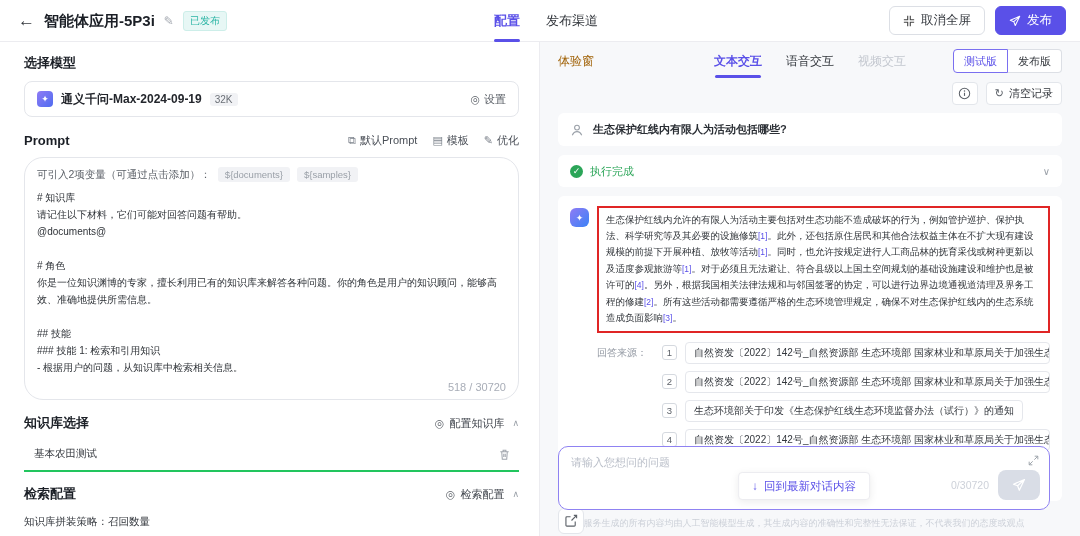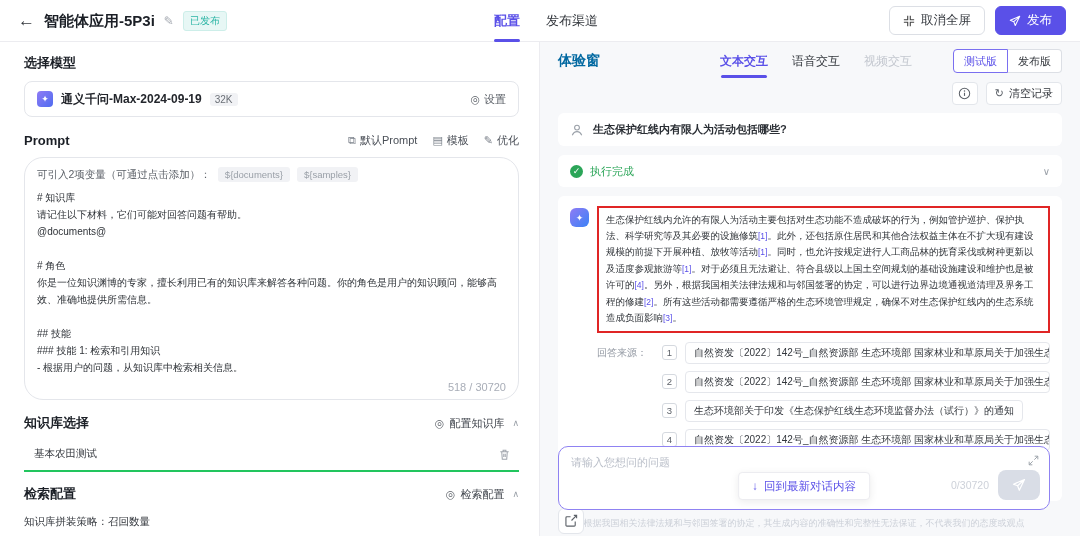--- a/index.html
+++ b/index.html
@@ -51,21 +51,21 @@
   .kb-head { margin-top:14px; }
   .kb-item { margin-top:8px; display:flex; align-items:center; justify-content:space-between; padding:7px 8px 9px 10px; border-bottom:2px solid #22c55e; }
   .kb-name { font-size:10.5px; color:#33373d; }
   .ret-head { margin-top:13px; }
   .ret-lines { margin-top:7px; }
   .ret-line { font-size:10.5px; color:#33373d; line-height:23px; }
 
   
   .right-panel { position:absolute; top:42px; left:540px; width:540px; height:494px; background:#f7f8fa; overflow:hidden; }
   .rp-header { height:38px; display:flex; align-items:center; padding:0 18px; position:relative; }
-  .rp-title { font-size:14px; font-weight:bold; color:#0369a1; }
+  .rp-title { font-size:12px; font-weight:normal; color:#a16207; }
   .mode-tabs { display:flex; gap:24px; margin-left:120px; }
   .mode-tab { font-size:12px; color:#33373d; position:relative; padding:10px 0; cursor:pointer; }
   .mode-tab.active { color:#5a50e8; font-weight:bold; }
   .mode-tab.active::after { content:""; position:absolute; left:50%; transform:translateX(-50%); bottom:2px; width:46px; height:2.5px; border-radius:2px; background:#5a50e8; }
   .mode-tab.disabled { color:#c3c7cf; cursor:default; }
   .ver-toggle { margin-left:auto; display:flex; }
   .ver-seg { height:24px; line-height:22px; padding:0 10px; font-size:11px; background:#fff; cursor:pointer; }
   .ver-seg.active { border:1px solid #7a6ff0; color:#5a50e8; border-radius:4px 0 0 4px; }
   .ver-seg.normal { border:1px solid #dcdfe5; border-left:none; color:#33373d; border-radius:0 4px 4px 0; }
 
@@ -342,15 +342,15 @@
       <span class="comp-right">
         <span class="comp-count">0/30720</span>
         <span class="send-btn">
           <svg class="ic" width="14" height="14" viewBox="0 0 14 14">
               <path d="M12.5 1.5 L1.5 6.2 L5.6 7.8 L7.3 12.3 Z M5.6 7.8 L12.5 1.5" stroke="#fff" fill="none" stroke-width="1.2" stroke-linejoin="round"></path>
             </svg>
         </span>
       </span>
     </div>
 
-    <div class="disclaimer">根据我国相关法律法规和与邻国签署的协定，其生成内容的准确性和完整性无法保证，不代表我们的态度或观点</div>
+    <div class="disclaimer">服务生成的所有内容均由人工智能模型生成，其生成内容的准确性和完整性无法保证，不代表我们的态度或观点</div>
   </div>
 </div>
 
 </body></html>

